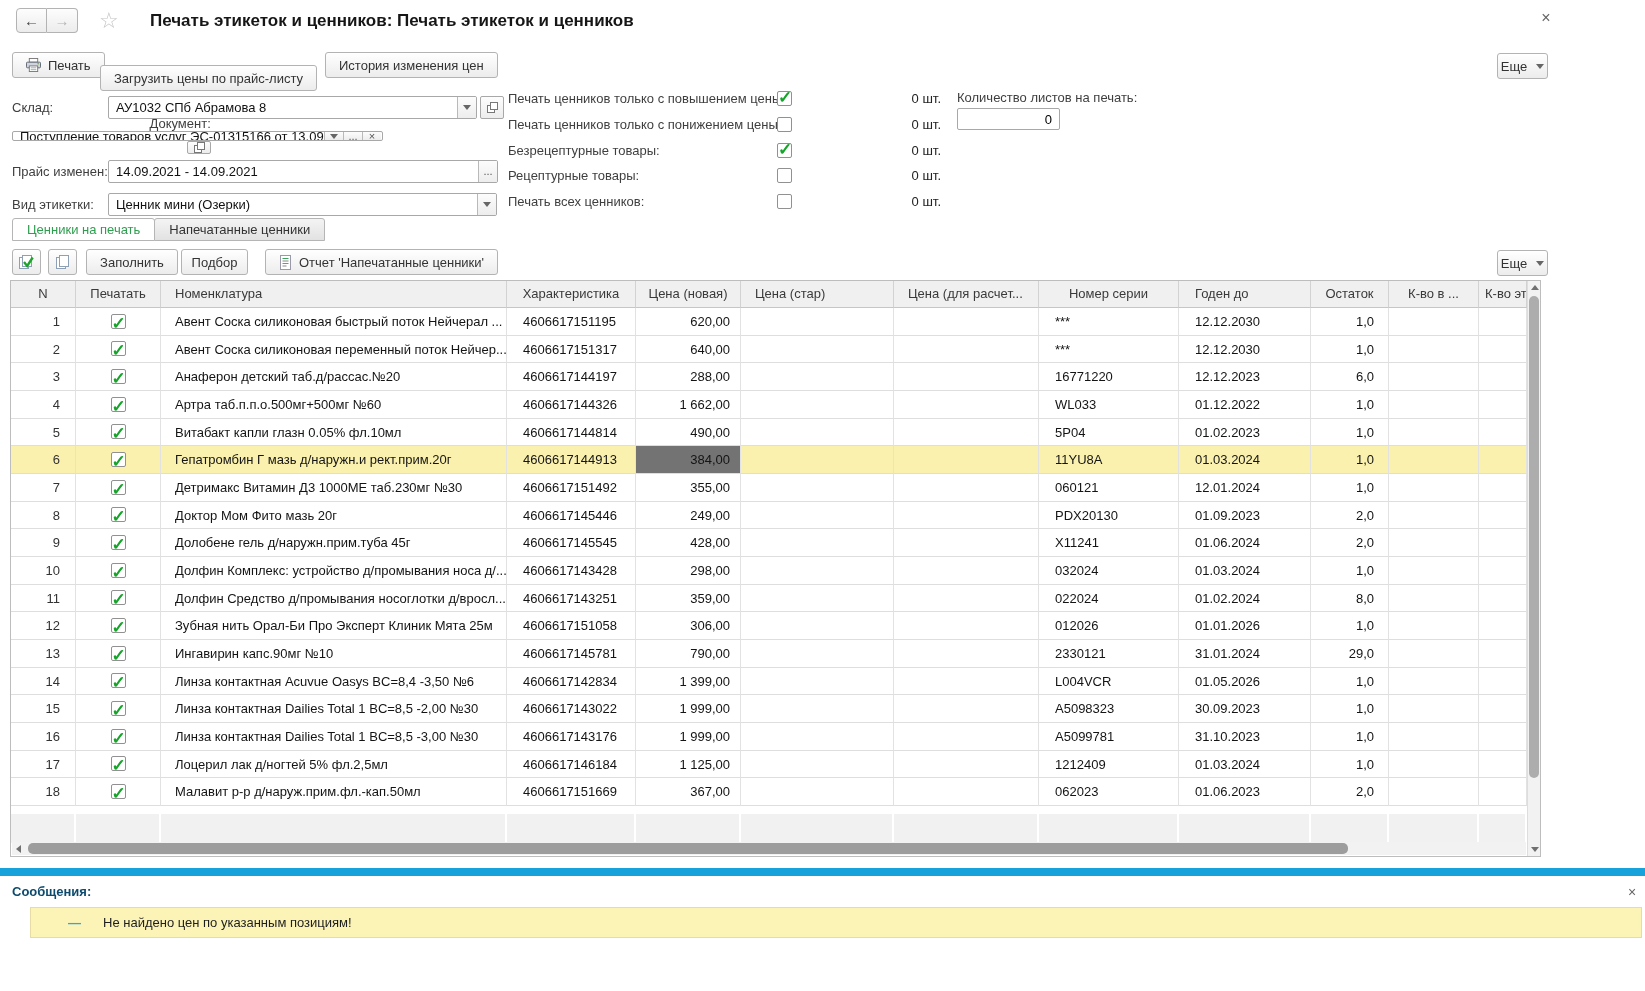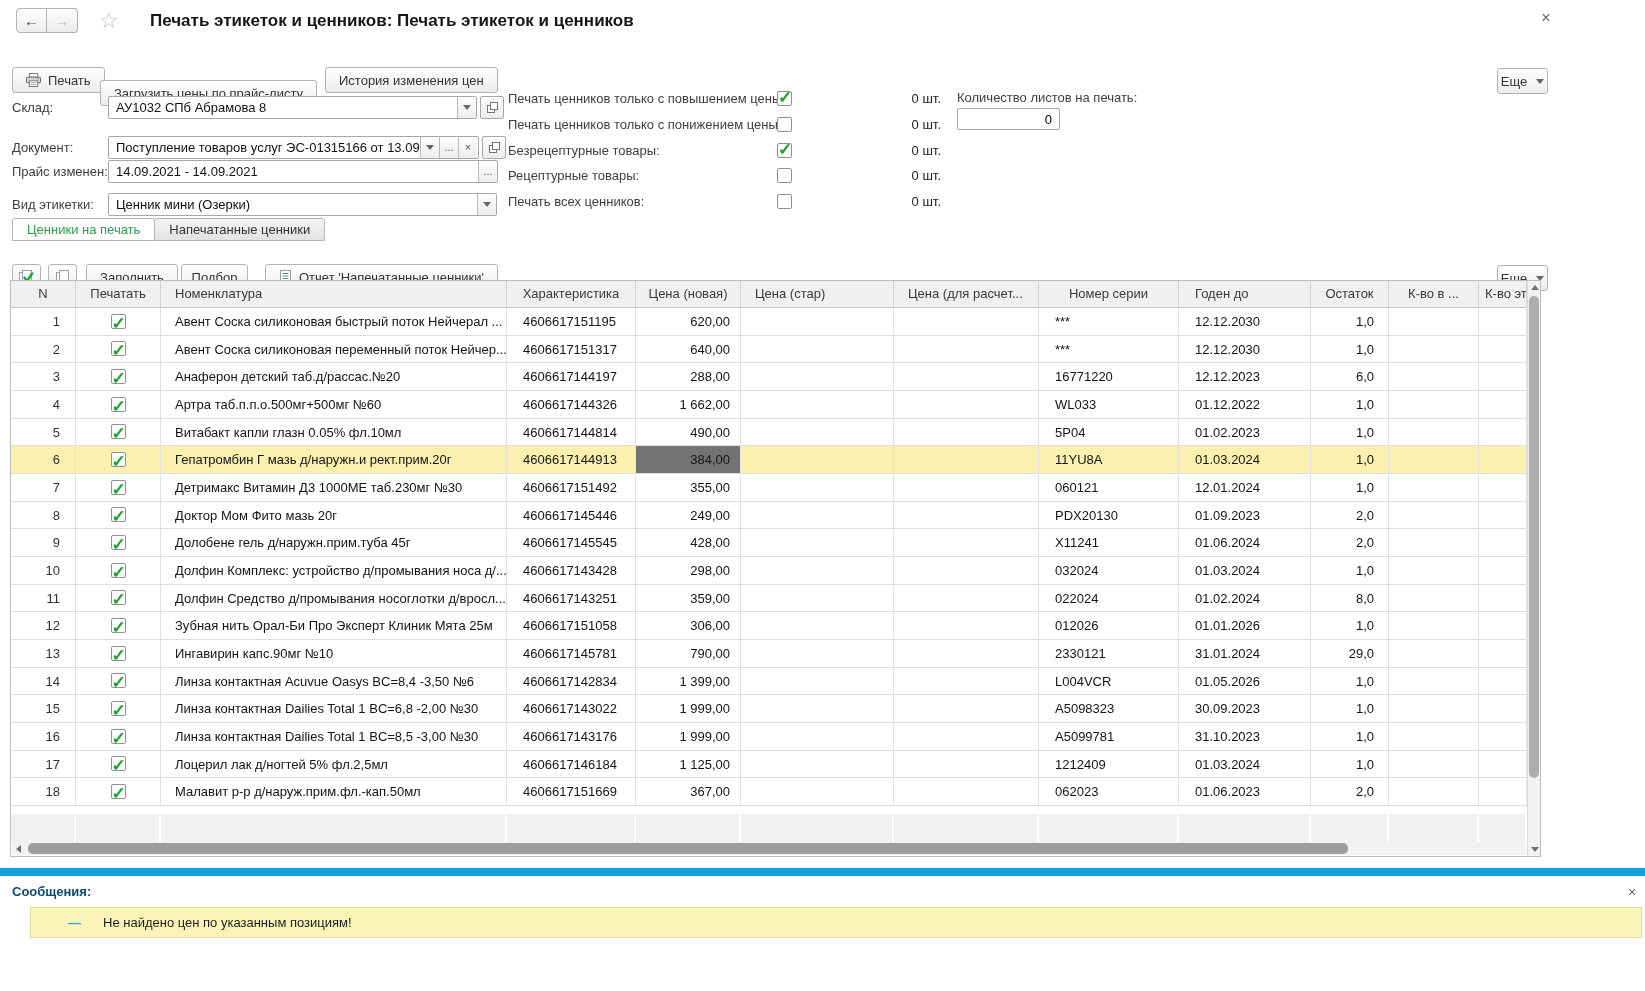--- a/index.html
+++ b/index.html
@@ -3,21 +3,21 @@
 <meta charset="utf-8">
 <style>
   * { box-sizing: border-box; margin: 0; padding: 0; }
   html,body { width:1645px; height:991px; background:#fff; font-family:"Liberation Sans", sans-serif; font-size:13px; color:#1e1e1e; overflow:hidden; }
   .abs { position:absolute; }
   #stage { position:relative; width:1645px; height:991px; background:#fff; }
 
   
   .btn { display:inline-flex; align-items:center; justify-content:center; gap:7px; height:26px; padding:0 13px;
          background:linear-gradient(#ffffff,#ececec); border:1px solid #b3b3b3; border-radius:3px; color:#333;
-         font-size:13px; white-space:nowrap; cursor:default;margin-top:15px; }
+         font-size:13px; white-space:nowrap; cursor:default; }
   .btn .caret { width:0; height:0; border-left:4px solid transparent; border-right:4px solid transparent; border-top:5px solid #666; margin-left:2px; }
   .iconbtn { width:30px; padding:0; }
 
   
   .navgroup { left:16px; top:8px; display:flex; }
   .navbtn { width:31px; height:25px; background:linear-gradient(#fdfdfd,#ececec); border:1px solid #b3b3b3; display:flex; align-items:center; justify-content:center; font-size:15px; }
   .navbtn:first-child { border-radius:4px 0 0 4px; color:#444; }
   .navbtn:last-child { border-radius:0 4px 4px 0; border-left:none; color:#b5b5b5; }
   .star { left:99px; top:8px; font-size:22px; color:#c4c4c4; }
   .title { left:150px; top:11px; font-size:17px; font-weight:600; color:#161616; }
@@ -168,21 +168,21 @@
     <span class="extbtn">
         <span>
           <svg width="11" height="11" viewBox="0 0 11 11">
             <rect x="0.5" y="3.5" width="7" height="7" fill="#fff" stroke="#777"></rect>
             <rect x="3.5" y="0.5" width="7" height="7" fill="#fff" stroke="#777"></rect>
           </svg>
         </span>
       </span>
   </div>
 
-  <div class="frow" style="top:128px;">
+  <div class="frow" style="top:116px;flex-direction:column;">
     <span class="flabel">Документ:</span>
     <div class="fgroup" style="width:371px;">
       <span class="ftext" style="width:311px;">Поступление товаров услуг ЭС-01315166 от 13.09.20:</span>
       <span class="fseg">
           <span class="caret"></span>
         </span>
       <span class="fseg">...</span>
       <span class="fseg">×</span>
     </div>
     <span class="extbtn">
@@ -526,21 +526,21 @@
           <div class="td c8">01.05.2026</div>
           <div class="td c9">1,0</div>
           <div class="td c10"></div>
           <div class="td c11"></div>
         </div>
         <div class="trow tgrid">
           <div class="td c0">15</div>
           <div class="td c1">
             <span class="cb checked"></span>
           </div>
-          <div class="td c2">Линза контактная Dailies Total 1 BC=6,8 -2,00 №30</div>
+          <div class="td c2">Линза контактная Dailies Total 1 BC=8,5 -2,00 №30</div>
           <div class="td c3">4606617143022</div>
           <div class="td c4">1 999,00</div>
           <div class="td c5"></div>
           <div class="td c6"></div>
           <div class="td c7">A5098323</div>
           <div class="td c8">30.09.2023</div>
           <div class="td c9">1,0</div>
           <div class="td c10"></div>
           <div class="td c11"></div>
         </div>

